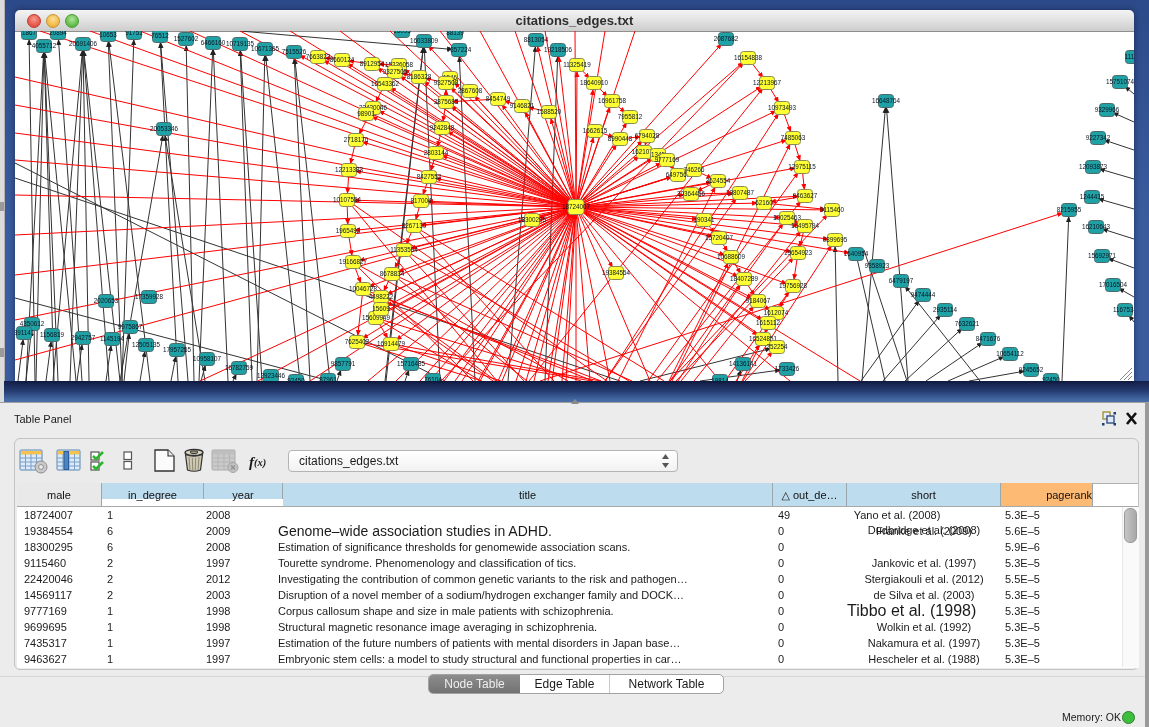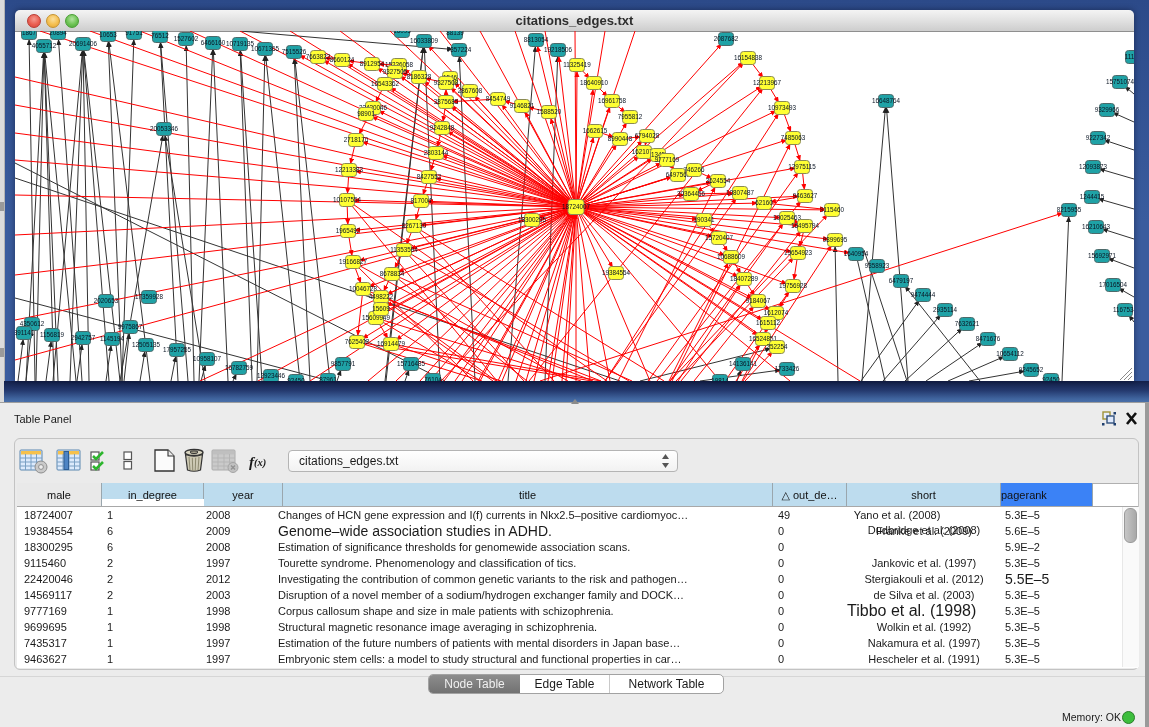--- a/index.html
+++ b/index.html
@@ -719,62 +719,61 @@
 <div style="position:absolute;left:288px;top:450px;width:390px;height:22px;background:linear-gradient(180deg,#ffffff,#f2f2f2);border:1px solid #b4b4b4;border-radius:4px;box-sizing:border-box">
  <div style="position:absolute;left:10px;top:0;line-height:20px;font-size:12px;color:#1a1a1a">citations_edges.txt</div>
  <svg width="9" height="14" viewBox="0 0 9 14" style="position:absolute;right:7px;top:3px">
   <path d="M4.5,0 L8,5 L1,5 z" fill="#555"></path>
         <path d="M4.5,14 L8,9 L1,9 z" fill="#555"></path>
  </svg>
 </div>
 
 <div style="position:absolute;left:17px;top:483px;width:85px;height:24px;background:#e9e9e9;border-right:1px solid #9aa6ad;box-sizing:border-box;line-height:24px;text-align:center;font-size:11px;color:#111">male</div>
 <div style="position:absolute;left:102px;top:483px;width:102px;height:16px;background:#bddcee;border-right:1px solid #9aa6ad;box-sizing:border-box;line-height:24px;text-align:center;font-size:11px;color:#111">in_degree</div>
-<div style="position:absolute;left:204px;top:483px;width:79px;height:24px;background:#bddcee;border-right:1px solid #9aa6ad;box-sizing:border-box;line-height:24px;text-align:center;font-size:11px;color:#111">year</div>
+<div style="position:absolute;left:204px;top:483px;width:79px;height:16px;background:#bddcee;border-right:1px solid #9aa6ad;box-sizing:border-box;line-height:24px;text-align:center;font-size:11px;color:#111">year</div>
 <div style="position:absolute;left:283px;top:483px;width:490px;height:24px;background:#bddcee;border-right:1px solid #9aa6ad;box-sizing:border-box;line-height:24px;text-align:center;font-size:11px;color:#111">title</div>
 <div style="position:absolute;left:773px;top:483px;width:74px;height:24px;background:#bddcee;border-right:1px solid #9aa6ad;box-sizing:border-box;line-height:24px;text-align:center;font-size:11px;color:#111">△ out_de…</div>
 <div style="position:absolute;left:847px;top:483px;width:154px;height:24px;background:#bddcee;border-right:1px solid #9aa6ad;box-sizing:border-box;line-height:24px;text-align:center;font-size:11px;color:#111">short</div>
-<div style="position:absolute;left:1001px;top:483px;width:92px;height:24px;background:#3b82f6;border-right:1px solid #9aa6ad;box-sizing:border-box;line-height:24px;text-align:left;font-size:11px;color:#111">pagerank</div>
+<div style="position:absolute;left:1001px;top:483px;width:92px;height:24px;background:#fdba74;border-right:1px solid #9aa6ad;box-sizing:border-box;line-height:24px;text-align:right;font-size:11px;color:#111">pagerank</div>
 <div style="position:absolute;left:17px;top:506px;width:1121px;height:1px;background:#a8a8a8"></div>
 
 <div style="position:absolute;left:24px;top:507px;height:16px;line-height:16px;font-size:11px;color:#1a1a1a;white-space:nowrap">18724007</div>
 <div style="position:absolute;left:107px;top:507px;height:16px;line-height:16px;font-size:11px;color:#1a1a1a;white-space:nowrap">1</div>
 <div style="position:absolute;left:206px;top:507px;height:16px;line-height:16px;font-size:11px;color:#1a1a1a;white-space:nowrap">2008</div>
-<div style="position:absolute;left:278px;top:507px;height:16px;line-height:16px;font-size:11px;color:#1a1a1a;white-space:nowrap">Changes of HCN gene expression and I(f) currents in Nkx2.5–positive cardiomyoc…</div>
 <div style="position:absolute;left:778px;top:507px;height:16px;line-height:16px;font-size:11px;color:#1a1a1a;white-space:nowrap">49</div>
 <div style="position:absolute;left:820px;top:507px;width:154px;height:16px;line-height:16px;text-align:center;font-size:11px;color:#1a1a1a;white-space:nowrap">Yano et al. (2008)</div>
 <div style="position:absolute;left:1005px;top:507px;height:16px;line-height:16px;font-size:11px;color:#1a1a1a;white-space:nowrap">5.3E–5</div>
 <div style="position:absolute;left:24px;top:523px;height:16px;line-height:16px;font-size:11px;color:#1a1a1a;white-space:nowrap">19384554</div>
 <div style="position:absolute;left:107px;top:523px;height:16px;line-height:16px;font-size:11px;color:#1a1a1a;white-space:nowrap">6</div>
 <div style="position:absolute;left:206px;top:523px;height:16px;line-height:16px;font-size:11px;color:#1a1a1a;white-space:nowrap">2009</div>
 <div style="position:absolute;left:278px;top:523px;height:16px;line-height:16px;font-size:14px;color:#1a1a1a;white-space:nowrap">Genome–wide association studies in ADHD.</div>
 <div style="position:absolute;left:778px;top:523px;height:16px;line-height:16px;font-size:11px;color:#1a1a1a;white-space:nowrap">0</div>
 <div style="position:absolute;left:847px;top:523px;width:154px;height:16px;line-height:16px;text-align:center;font-size:11px;color:#1a1a1a;white-space:nowrap">Franke et al. (2009)</div>
 <div style="position:absolute;left:1005px;top:523px;height:16px;line-height:16px;font-size:11px;color:#1a1a1a;white-space:nowrap">5.6E–5</div>
 <div style="position:absolute;left:24px;top:539px;height:16px;line-height:16px;font-size:11px;color:#1a1a1a;white-space:nowrap">18300295</div>
 <div style="position:absolute;left:107px;top:539px;height:16px;line-height:16px;font-size:11px;color:#1a1a1a;white-space:nowrap">6</div>
 <div style="position:absolute;left:206px;top:539px;height:16px;line-height:16px;font-size:11px;color:#1a1a1a;white-space:nowrap">2008</div>
 <div style="position:absolute;left:278px;top:539px;height:16px;line-height:16px;font-size:11px;color:#1a1a1a;white-space:nowrap">Estimation of significance thresholds for genomewide association scans.</div>
 <div style="position:absolute;left:778px;top:539px;height:16px;line-height:16px;font-size:11px;color:#1a1a1a;white-space:nowrap">0</div>
 <div style="position:absolute;left:847px;top:522px;width:154px;height:16px;line-height:16px;text-align:center;font-size:11px;color:#1a1a1a;white-space:nowrap">Dudbridge et al. (2008)</div>
-<div style="position:absolute;left:1005px;top:539px;height:16px;line-height:16px;font-size:11px;color:#1a1a1a;white-space:nowrap">5.9E–2</div>
+<div style="position:absolute;left:1005px;top:539px;height:16px;line-height:16px;font-size:11px;color:#1a1a1a;white-space:nowrap">5.9E–6</div>
 <div style="position:absolute;left:24px;top:555px;height:16px;line-height:16px;font-size:11px;color:#1a1a1a;white-space:nowrap">9115460</div>
 <div style="position:absolute;left:107px;top:555px;height:16px;line-height:16px;font-size:11px;color:#1a1a1a;white-space:nowrap">2</div>
 <div style="position:absolute;left:206px;top:555px;height:16px;line-height:16px;font-size:11px;color:#1a1a1a;white-space:nowrap">1997</div>
 <div style="position:absolute;left:278px;top:555px;height:16px;line-height:16px;font-size:11px;color:#1a1a1a;white-space:nowrap">Tourette syndrome. Phenomenology and classification of tics.</div>
 <div style="position:absolute;left:778px;top:555px;height:16px;line-height:16px;font-size:11px;color:#1a1a1a;white-space:nowrap">0</div>
 <div style="position:absolute;left:847px;top:555px;width:154px;height:16px;line-height:16px;text-align:center;font-size:11px;color:#1a1a1a;white-space:nowrap">Jankovic et al. (1997)</div>
 <div style="position:absolute;left:1005px;top:555px;height:16px;line-height:16px;font-size:11px;color:#1a1a1a;white-space:nowrap">5.3E–5</div>
 <div style="position:absolute;left:24px;top:571px;height:16px;line-height:16px;font-size:11px;color:#1a1a1a;white-space:nowrap">22420046</div>
 <div style="position:absolute;left:107px;top:571px;height:16px;line-height:16px;font-size:11px;color:#1a1a1a;white-space:nowrap">2</div>
 <div style="position:absolute;left:206px;top:571px;height:16px;line-height:16px;font-size:11px;color:#1a1a1a;white-space:nowrap">2012</div>
 <div style="position:absolute;left:278px;top:571px;height:16px;line-height:16px;font-size:11px;color:#1a1a1a;white-space:nowrap">Investigating the contribution of common genetic variants to the risk and pathogen…</div>
 <div style="position:absolute;left:778px;top:571px;height:16px;line-height:16px;font-size:11px;color:#1a1a1a;white-space:nowrap">0</div>
 <div style="position:absolute;left:847px;top:571px;width:154px;height:16px;line-height:16px;text-align:center;font-size:11px;color:#1a1a1a;white-space:nowrap">Stergiakouli et al. (2012)</div>
-<div style="position:absolute;left:1005px;top:571px;height:16px;line-height:16px;font-size:14px;color:#1a1a1a;white-space:nowrap">5.5E–5</div>
+<div style="position:absolute;left:1005px;top:571px;height:16px;line-height:16px;font-size:11px;color:#1a1a1a;white-space:nowrap">5.5E–5</div>
 <div style="position:absolute;left:24px;top:587px;height:16px;line-height:16px;font-size:11px;color:#1a1a1a;white-space:nowrap">14569117</div>
 <div style="position:absolute;left:107px;top:587px;height:16px;line-height:16px;font-size:11px;color:#1a1a1a;white-space:nowrap">2</div>
 <div style="position:absolute;left:206px;top:587px;height:16px;line-height:16px;font-size:11px;color:#1a1a1a;white-space:nowrap">2003</div>
 <div style="position:absolute;left:278px;top:587px;height:16px;line-height:16px;font-size:11px;color:#1a1a1a;white-space:nowrap">Disruption of a novel member of a sodium/hydrogen exchanger family and DOCK…</div>
 <div style="position:absolute;left:778px;top:587px;height:16px;line-height:16px;font-size:11px;color:#1a1a1a;white-space:nowrap">0</div>
 <div style="position:absolute;left:847px;top:587px;width:154px;height:16px;line-height:16px;text-align:center;font-size:11px;color:#1a1a1a;white-space:nowrap">de Silva et al. (2003)</div>
 <div style="position:absolute;left:1005px;top:587px;height:16px;line-height:16px;font-size:11px;color:#1a1a1a;white-space:nowrap">5.3E–5</div>
 <div style="position:absolute;left:24px;top:603px;height:16px;line-height:16px;font-size:11px;color:#1a1a1a;white-space:nowrap">9777169</div>
 <div style="position:absolute;left:107px;top:603px;height:16px;line-height:16px;font-size:11px;color:#1a1a1a;white-space:nowrap">1</div>
 <div style="position:absolute;left:206px;top:603px;height:16px;line-height:16px;font-size:11px;color:#1a1a1a;white-space:nowrap">1998</div>
@@ -794,21 +793,21 @@
 <div style="position:absolute;left:206px;top:635px;height:16px;line-height:16px;font-size:11px;color:#1a1a1a;white-space:nowrap">1997</div>
 <div style="position:absolute;left:278px;top:635px;height:16px;line-height:16px;font-size:11px;color:#1a1a1a;white-space:nowrap">Estimation of the future numbers of patients with mental disorders in Japan base…</div>
 <div style="position:absolute;left:778px;top:635px;height:16px;line-height:16px;font-size:11px;color:#1a1a1a;white-space:nowrap">0</div>
 <div style="position:absolute;left:847px;top:635px;width:154px;height:16px;line-height:16px;text-align:center;font-size:11px;color:#1a1a1a;white-space:nowrap">Nakamura et al. (1997)</div>
 <div style="position:absolute;left:1005px;top:635px;height:16px;line-height:16px;font-size:11px;color:#1a1a1a;white-space:nowrap">5.3E–5</div>
 <div style="position:absolute;left:24px;top:651px;height:16px;line-height:16px;font-size:11px;color:#1a1a1a;white-space:nowrap">9463627</div>
 <div style="position:absolute;left:107px;top:651px;height:16px;line-height:16px;font-size:11px;color:#1a1a1a;white-space:nowrap">1</div>
 <div style="position:absolute;left:206px;top:651px;height:16px;line-height:16px;font-size:11px;color:#1a1a1a;white-space:nowrap">1997</div>
 <div style="position:absolute;left:278px;top:651px;height:16px;line-height:16px;font-size:11px;color:#1a1a1a;white-space:nowrap">Embryonic stem cells: a model to study structural and functional properties in car…</div>
 <div style="position:absolute;left:778px;top:651px;height:16px;line-height:16px;font-size:11px;color:#1a1a1a;white-space:nowrap">0</div>
-<div style="position:absolute;left:847px;top:651px;width:154px;height:16px;line-height:16px;text-align:center;font-size:11px;color:#1a1a1a;white-space:nowrap">Hescheler et al. (1991)</div>
+<div style="position:absolute;left:847px;top:651px;width:154px;height:16px;line-height:16px;text-align:center;font-size:11px;color:#1a1a1a;white-space:nowrap">Hescheler et al. (1988)</div>
 <div style="position:absolute;left:1005px;top:651px;height:16px;line-height:16px;font-size:11px;color:#1a1a1a;white-space:nowrap">5.3E–5</div>
 
 <div style="position:absolute;left:1122px;top:507px;width:16px;height:160px;background:#fafafa;border-left:1px solid #e8e8e8"></div>
 <div style="position:absolute;left:1124px;top:508px;width:11px;height:33px;background:linear-gradient(90deg,#c6c6c6,#a8a8a8);border:1px solid #9a9a9a;border-radius:6px"></div>
 
 <div style="position:absolute;left:0;top:676px;width:1149px;height:1px;background:#d6d6d6"></div>
 <div style="position:absolute;left:428px;top:674px;width:296px;height:20px;border:1px solid #a2a2a2;border-radius:5px;background:#fff;box-sizing:border-box;overflow:hidden">
  <div style="position:absolute;left:0;top:0;width:91px;height:20px;background:linear-gradient(180deg,#8d8d8d,#6f6f6f);color:#f0f0f0;text-align:center;line-height:19px;font-size:12px">Node Table</div>
  <div style="position:absolute;left:91px;top:0;width:90px;height:20px;color:#1a1a1a;text-align:center;line-height:19px;font-size:12px;border-right:1px solid #c9c9c9;box-sizing:border-box">Edge Table</div>
  <div style="position:absolute;left:181px;top:0;width:113px;height:20px;color:#1a1a1a;text-align:center;line-height:19px;font-size:12px">Network Table</div>

